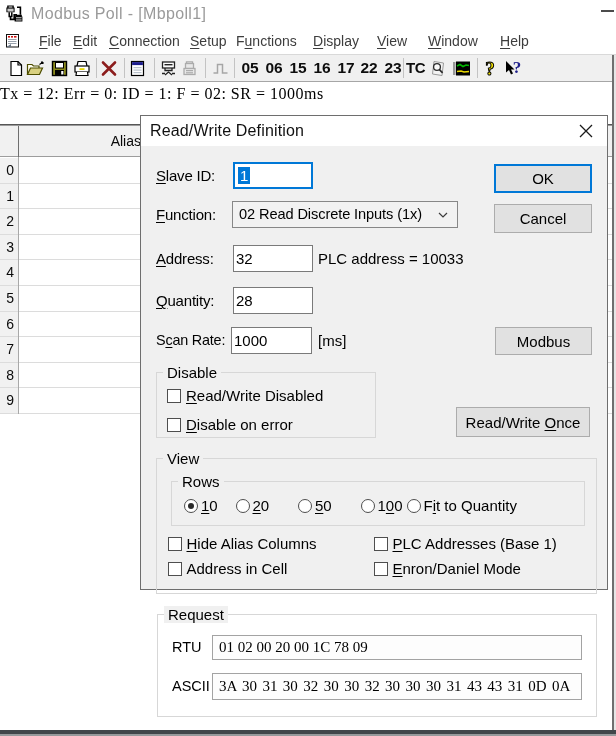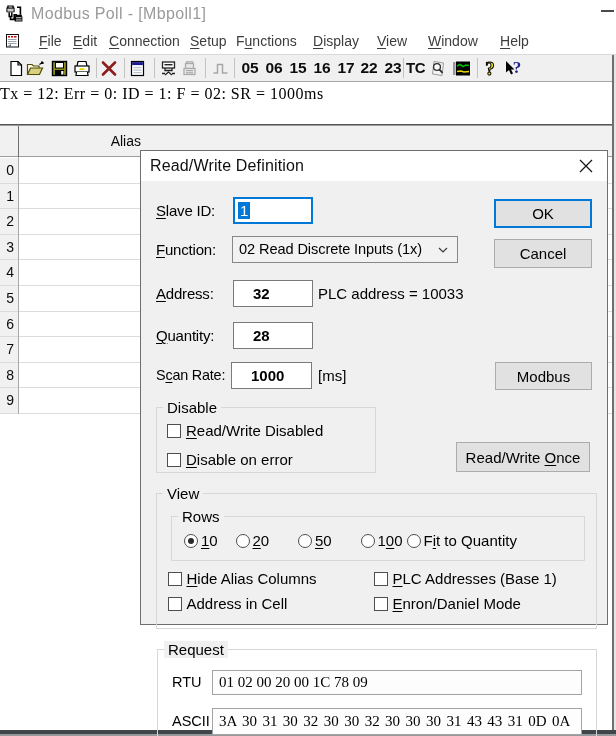--- a/index.html
+++ b/index.html
@@ -50,30 +50,30 @@
   .grid-row { position:relative; width:613px; height:25.6px; border-bottom:1px solid #dcdcdc; background:#fff; }
   .grid-rowhdr { position:absolute; left:0; top:0; width:17.5px; height:24.6px; background:#f1f1f1; text-align:right; padding-right:3.5px; font-size:14px; line-height:24.6px; color:#0a0a0a; }
 
   
   .win-right-dark { position:absolute; left:612px; top:55px; width:2px; height:678px; background:#6f6f6f; }
   .win-right-gray { position:absolute; left:614px; top:55px; width:2px; height:678px; background:#e6e6e6; }
   .bottom-dark { position:absolute; left:0; top:730px; width:616px; height:3.5px; background:#41464a; }
   .bottom-gray { position:absolute; left:0; top:733.5px; width:616px; height:2.5px; background:#96999b; }
 
   
-  .dialog { position:absolute; left:140px; top:115px; width:468px; height:475px; background:#f0f0f0; border:1px solid #6e6e6e;margin-top:35px; }
+  .dialog { position:absolute; left:140px; top:115px; width:468px; height:475px; background:#f0f0f0; border:1px solid #6e6e6e; }
   .dlg-title { position:absolute; left:0; top:0; width:466px; height:30px; background:#fff; }
   .dlg-title-text { position:absolute; left:9px; top:0; height:30px; line-height:30px; font-size:16px; letter-spacing:0.15px; color:#101010; }
   .dlg-close { position:absolute; left:438px; top:8px; width:14px; height:14px; }
 
   .dlg-label { position:absolute; left:15px; height:27px; line-height:27px; font-size:15px; letter-spacing:-0.2px; color:#000; white-space:nowrap; }
   .dlg-note  { position:absolute; left:177px; height:27px; line-height:27px; font-size:15px; color:#000; white-space:nowrap; }
 
   .txt-input { position:absolute; background:#fff; border:1px solid #7a7a7a; font-size:15px; }
-  .txt-input .val { display:block; padding-left:19px; line-height:25px;font-weight:bold; }
+  .txt-input .val { display:block; padding-left:2px; line-height:25px; }
   .input-focused { border:2px solid #0078d7; }
   .input-focused .sel { display:inline-block; margin:3px 0 0 3px; padding:0 2px; line-height:17px; background:#0078d7; color:#fff; }
 
   .combo { position:absolute; left:91px; top:85px; width:226px; height:27px; background:#f2f2f2; border:1px solid #878787; }
   .combo .val { display:block; padding-left:6px; line-height:25px; font-size:14.6px; letter-spacing:-0.1px; white-space:nowrap; }
   .combo .chev { position:absolute; right:9px; top:10px; }
 
   .btn { position:absolute; background:#e1e1e1; border:1px solid #acacac; text-align:center; font-size:15px; color:#000; font-family:inherit; }
   .btn-default { border:2px solid #0078d7; }
 

